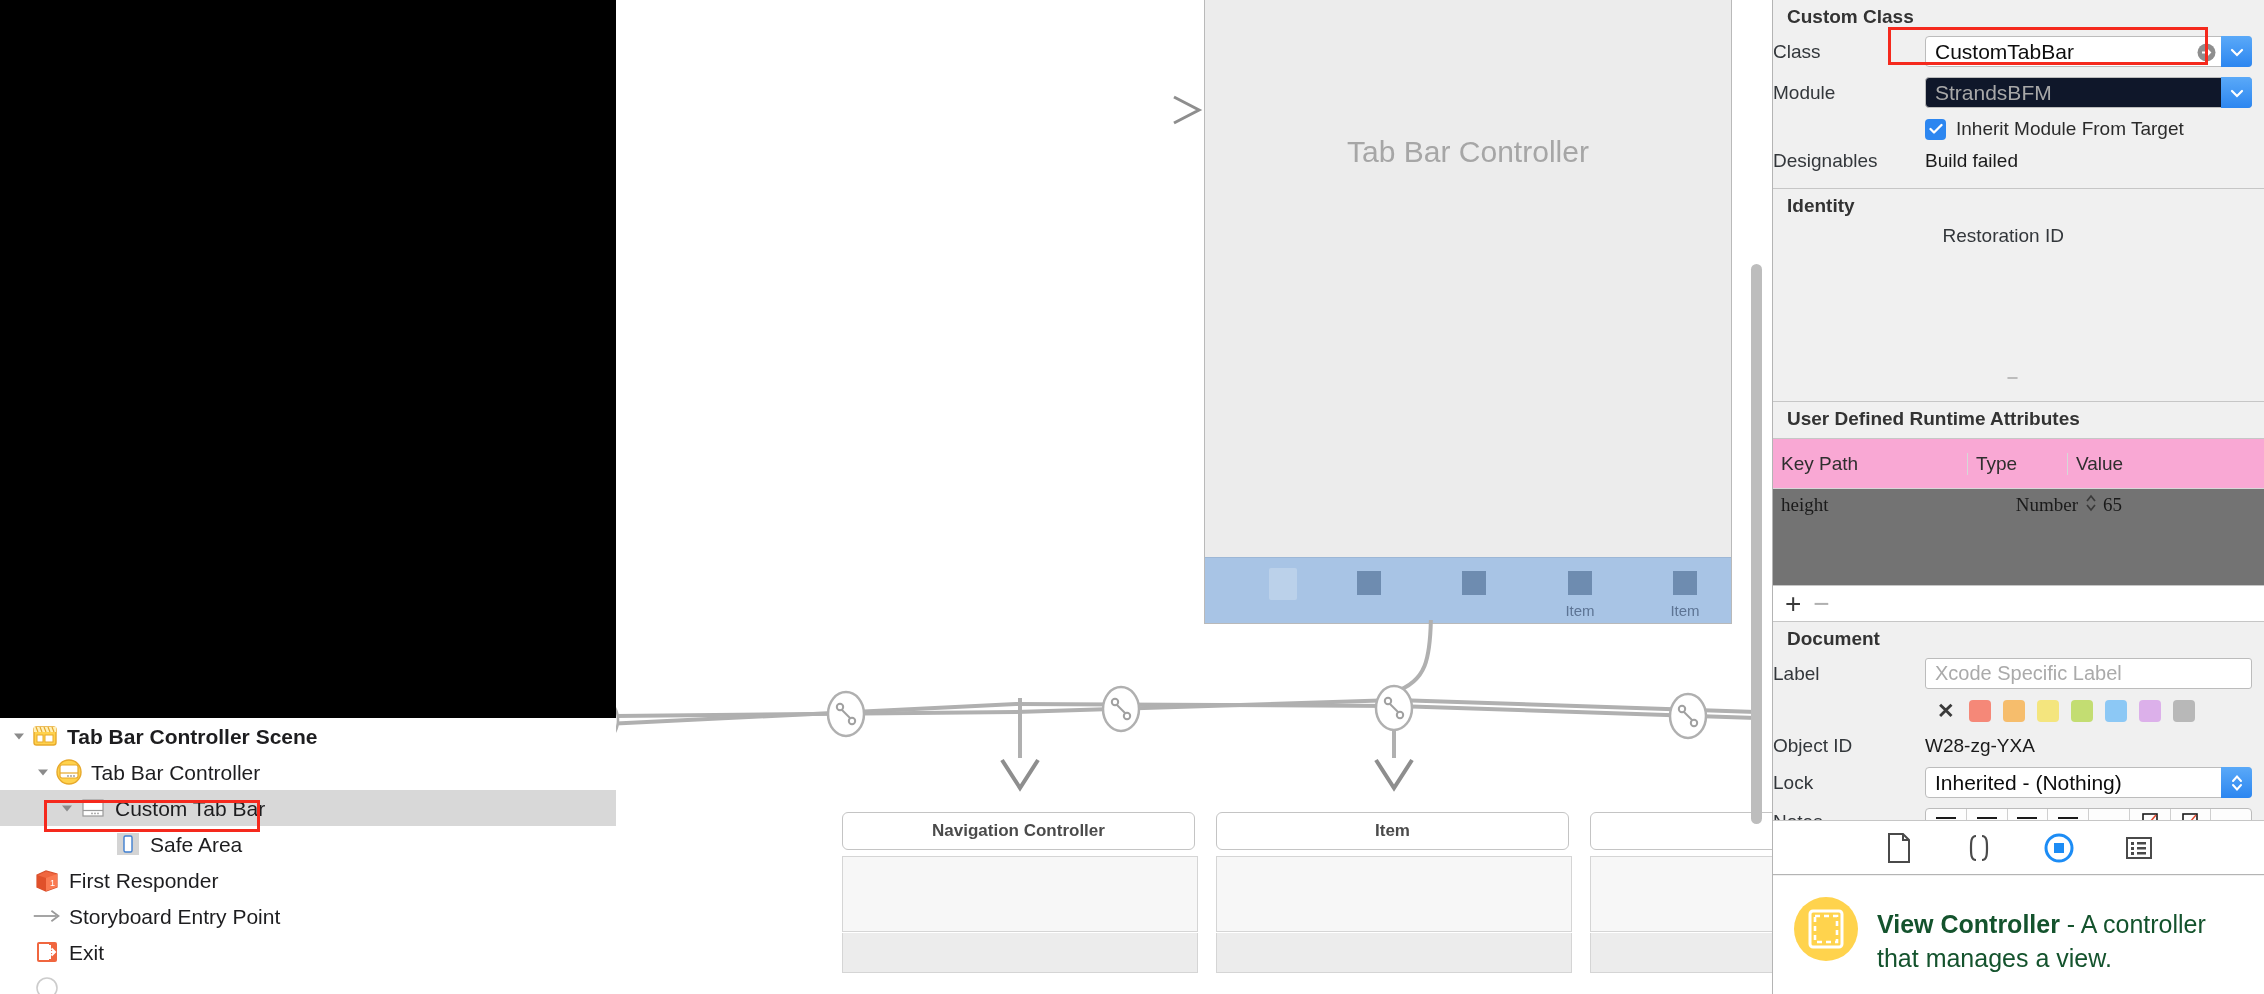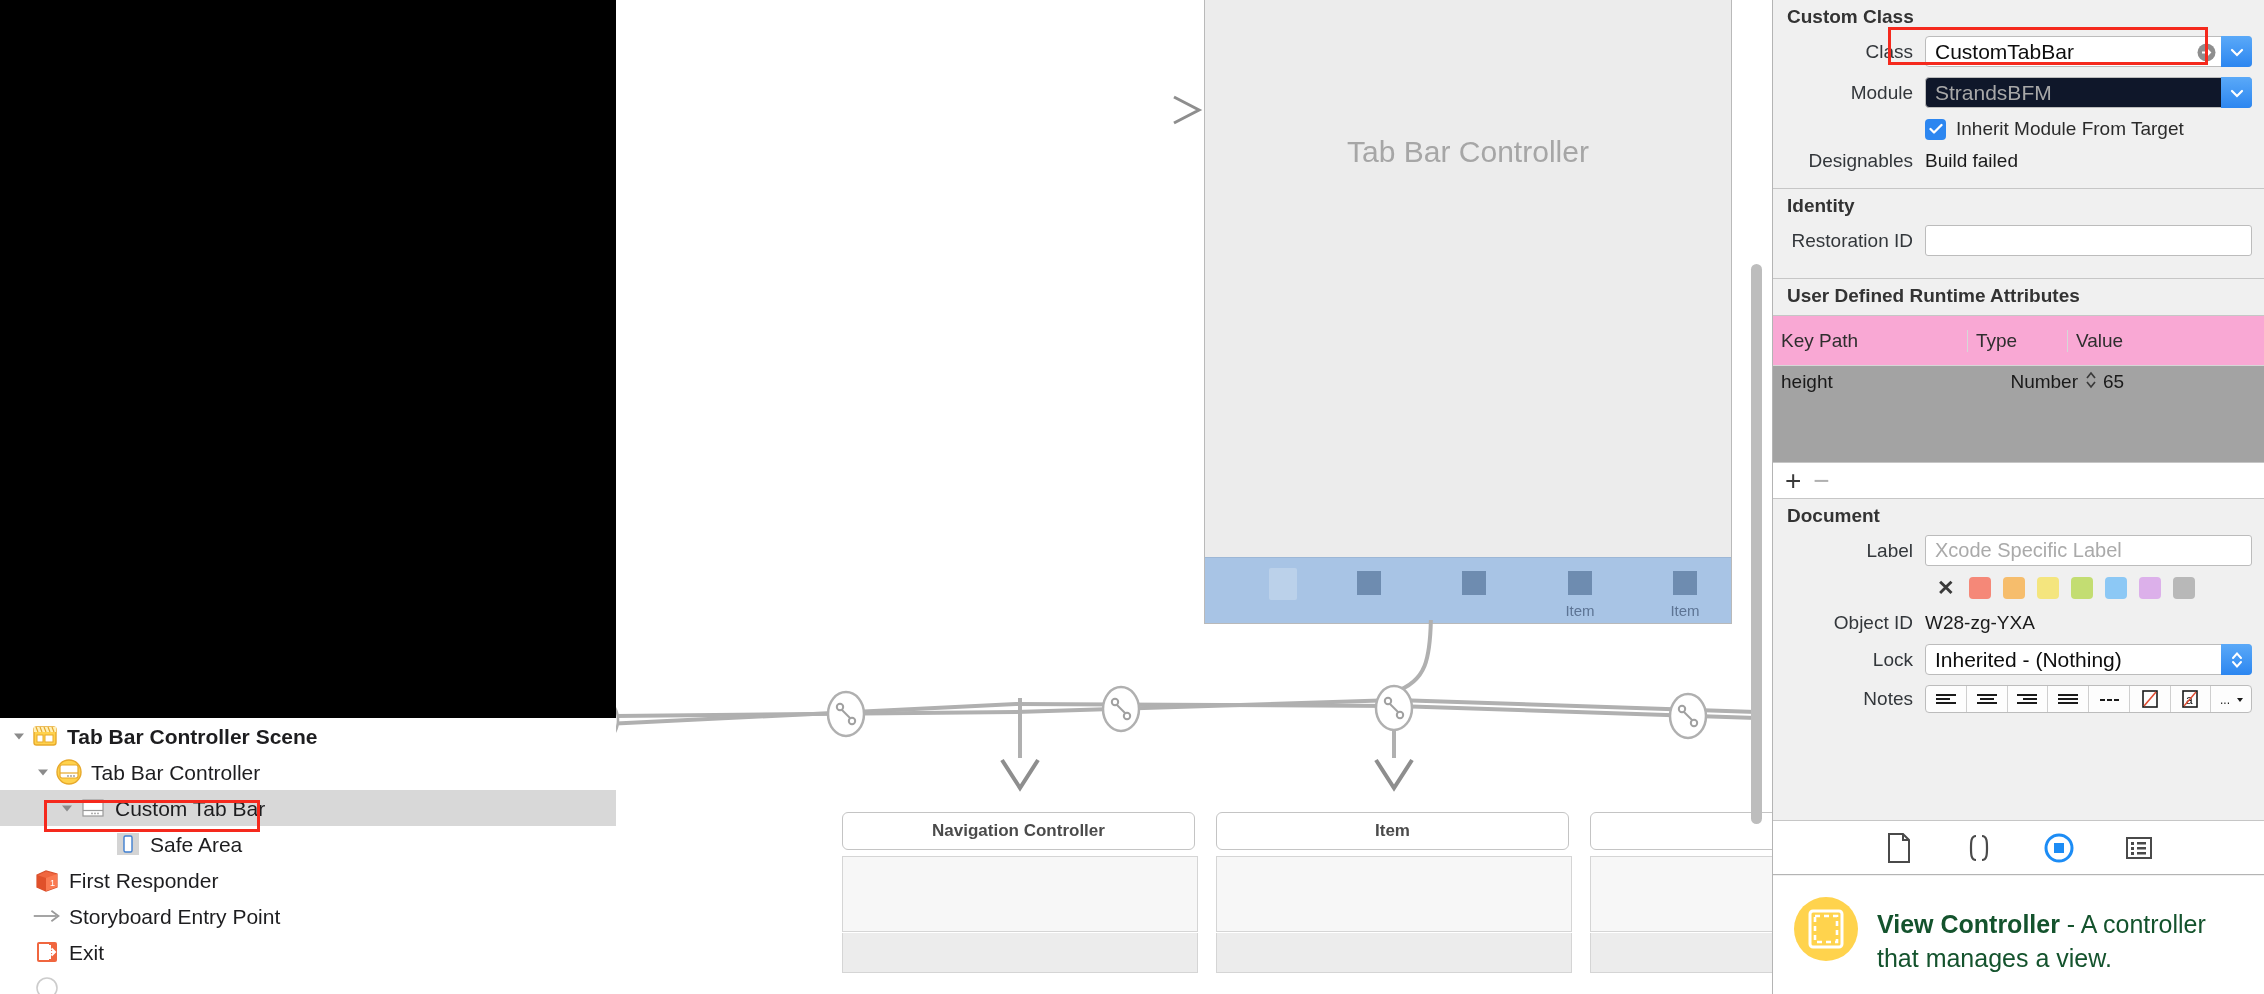--- a/index.html
+++ b/index.html
@@ -112,21 +112,21 @@
     border-left: 1px solid #b4b4b4;
     font-size: 19px; color: #2b2b2b;
     overflow: hidden;
   }
   .insp-section { border-bottom: 1px solid #c6c6c6; background: #f0f0f0; }
   .insp-header {
     font-size: 19px; font-weight: bold; color: #333; padding: 6px 0 8px 14px;
   }
   .row { display: flex; align-items: center; margin-bottom: 10px; }
   .row-label {
-    width: 152px; text-align: right; padding-right: 12px;
+    width: 152px; text-align: left; padding-right: 12px;
     font-size: 19px; color: #33373b; flex: 0 0 152px;
   }
   .row-value { font-size: 19px; color: #1a1a1a; }
 
   .combo {
     position: relative; height: 31px; background: #ffffff;
     border: 1px solid #bcbcbc; border-radius: 4px;
     display: flex; align-items: center; flex: 1; margin-right: 12px;
   }
   .combo .txt {
@@ -173,21 +173,21 @@
 
   
   .udra-head {
     display: flex; background: #f9a8d4; border-top: 1px solid #c6c6c6;
     border-bottom: 1px solid #d7d7d7; height: 51px; align-items: center;
   }
   .udra-head > div { font-size: 19px; color: #2e2e2e; padding-left: 8px; }
   .udra-c1 { width: 194px; flex: 0 0 194px; }
   .udra-c2 { width: 100px; flex: 0 0 100px; border-left: 1px solid #d7d7d7; }
   .udra-c3 { flex: 1; border-left: 1px solid #d7d7d7; }
-  .udra-body { background: #a3a3a3; height: 96px; }
+  .udra-body { background: #737373; height: 96px; font-family: Liberation Serif, serif; }
   .udra-row { display: flex; align-items: center; height: 32px; }
   .udra-row > div { font-size: 19px; color: #1a1a1a; padding-left: 8px; }
   .udra-type {
     width: 130px; flex: 0 0 130px; display: flex;
     align-items: center; justify-content: flex-end; gap: 7px;
   }
   .udra-toolbar {
     display: flex; align-items: center; gap: 12px; height: 36px;
     padding-left: 12px; background: #ffffff;
     border-top: 1px solid #c6c6c6;
@@ -497,21 +497,21 @@
       </div>
 
       <div class="row" style="margin-bottom:6px;">
         <div class="row-label">Designables</div>
         <div class="row-value">Build failed</div>
       </div>
     </div>
 
     <div class="insp-section" style="padding-bottom:18px;">
       <div class="insp-header">Identity</div>
-      <div class="row" style="margin-bottom:4px;">
+      <div class="row" style="margin-bottom:4px;flex-direction:column;">
         <div class="row-label">Restoration ID</div>
         <div class="plain-field">
           <span></span>
         </div>
       </div>
     </div>
 
     <div class="insp-section" style="padding-bottom:0;">
       <div class="insp-header">User Defined Runtime Attributes</div>
 

